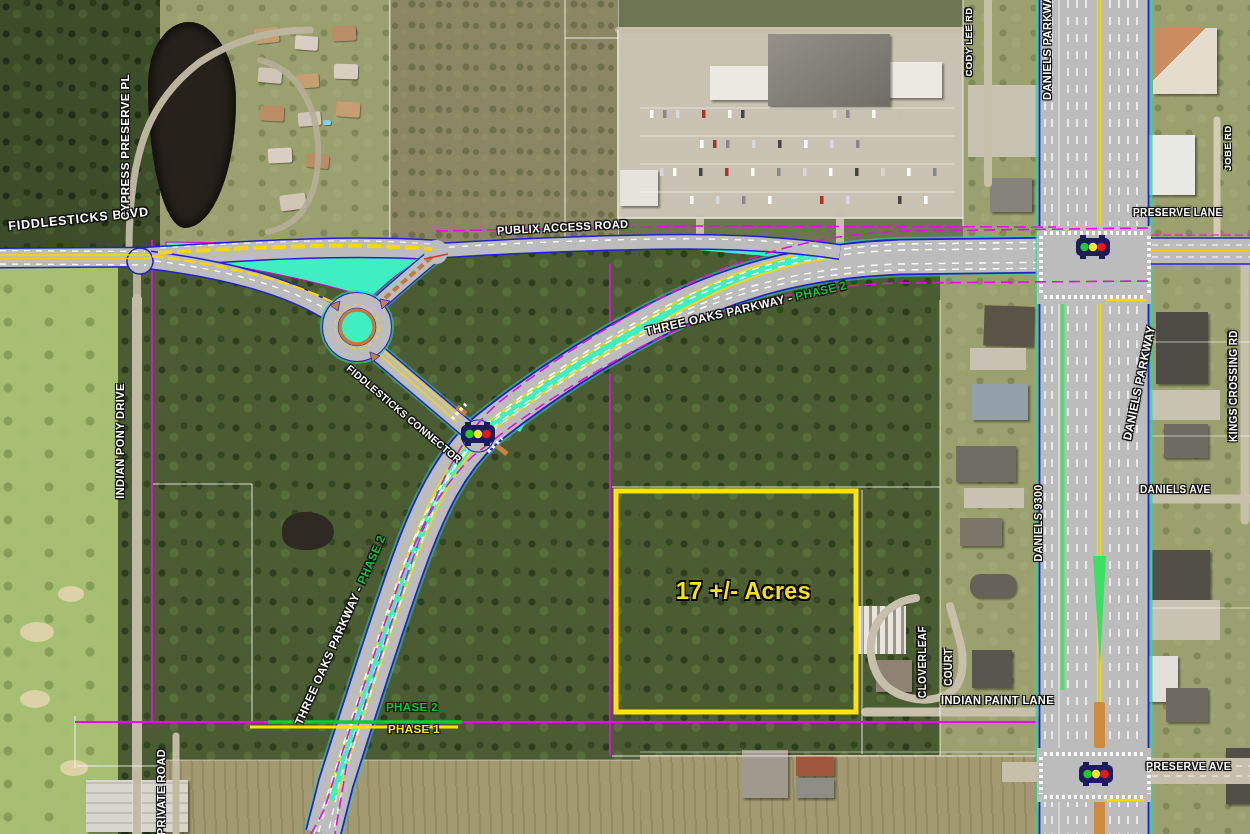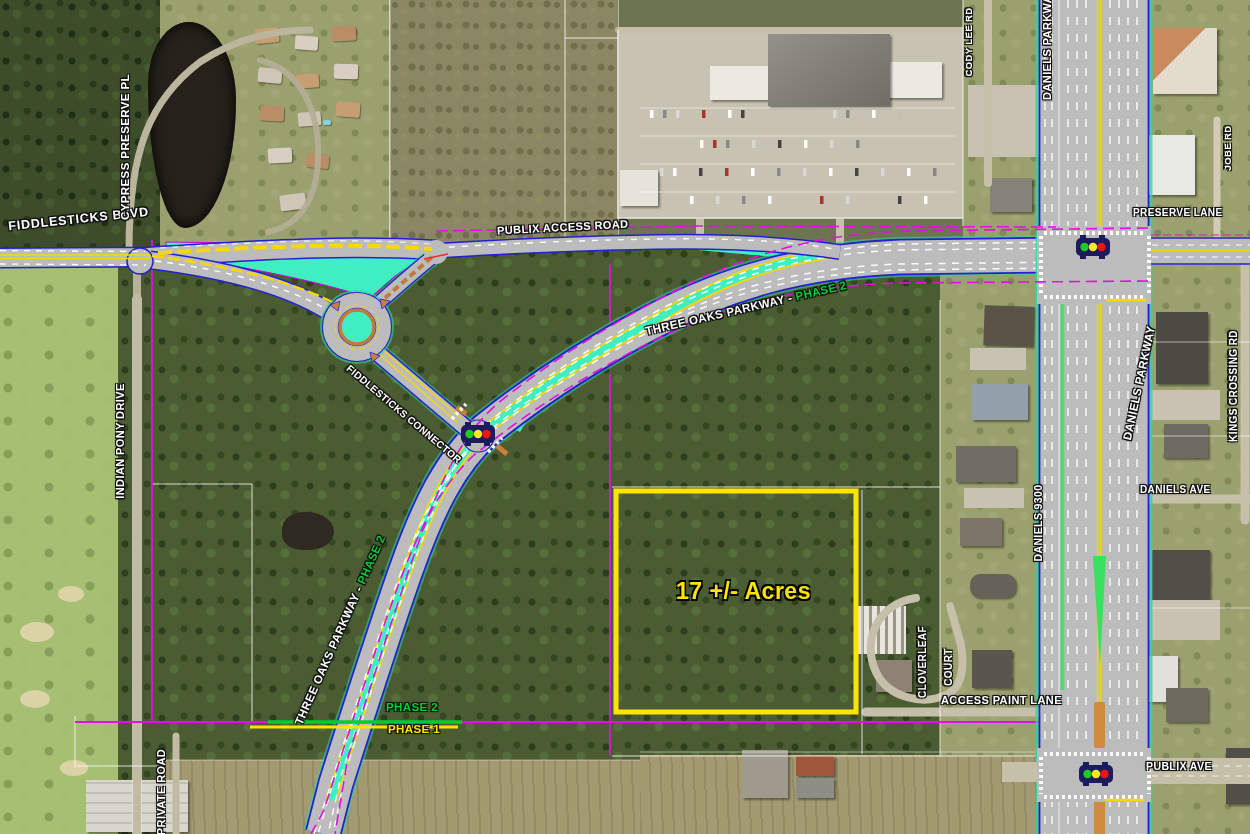--- a/index.html
+++ b/index.html
@@ -359,18 +359,18 @@
   <span class="lbl ctr" style="left:968px;top:42px;transform:translate(-50%,-50%) rotate(-90deg);font-size:9.5px">CODY LEE RD</span>
   <span class="lbl ctr" style="left:1047px;top:44px;transform:translate(-50%,-50%) rotate(-90deg);font-size:11px">DANIELS PARKWAY</span>
   <span class="lbl ctr" style="left:1227px;top:148px;transform:translate(-50%,-50%) rotate(-90deg);font-size:9.5px">JOBE RD</span>
   <span class="lbl" style="left:1133px;top:207px;font-size:10px">PRESERVE LANE</span>
   <span class="lbl ctr" style="left:1139px;top:383px;transform:translate(-50%,-50%) rotate(-78deg);font-size:11.5px">DANIELS PARKWAY</span>
   <span class="lbl ctr" style="left:1233px;top:386px;transform:translate(-50%,-50%) rotate(-90deg);font-size:10px">KINGS CROSSING RD</span>
   <span class="lbl ctr" style="left:1038px;top:523px;transform:translate(-50%,-50%) rotate(-90deg);font-size:10.5px">DANIELS 9300</span>
   <span class="lbl" style="left:1140px;top:484px;font-size:10px">DANIELS AVE</span>
   <span class="lbl ctr" style="left:922px;top:662px;transform:translate(-50%,-50%) rotate(-90deg);font-size:10px">CLOVERLEAF</span>
   <span class="lbl ctr" style="left:948px;top:667px;transform:translate(-50%,-50%) rotate(-90deg);font-size:10px">COURT</span>
-  <span class="lbl" style="left:941px;top:694px;font-size:11px">ACCESS PAINT LANE</span>
-  <span class="lbl" style="left:1146px;top:760px;font-size:10.5px">PUBLIX AVE</span>
+  <span class="lbl" style="left:941px;top:694px;font-size:11px">INDIAN PAINT LANE</span>
+  <span class="lbl" style="left:1146px;top:760px;font-size:10.5px">PRESERVE AVE</span>
   <span class="lbl acres" style="left:676px;top:578px">17 +/- Acres</span>
   <span class="lbl green" style="left:386px;top:701px;font-size:11.5px">PHASE 2</span>
   <span class="lbl yellow" style="left:388px;top:723px;font-size:11.5px">PHASE 1</span>
 </div>
 
 </body></html>

